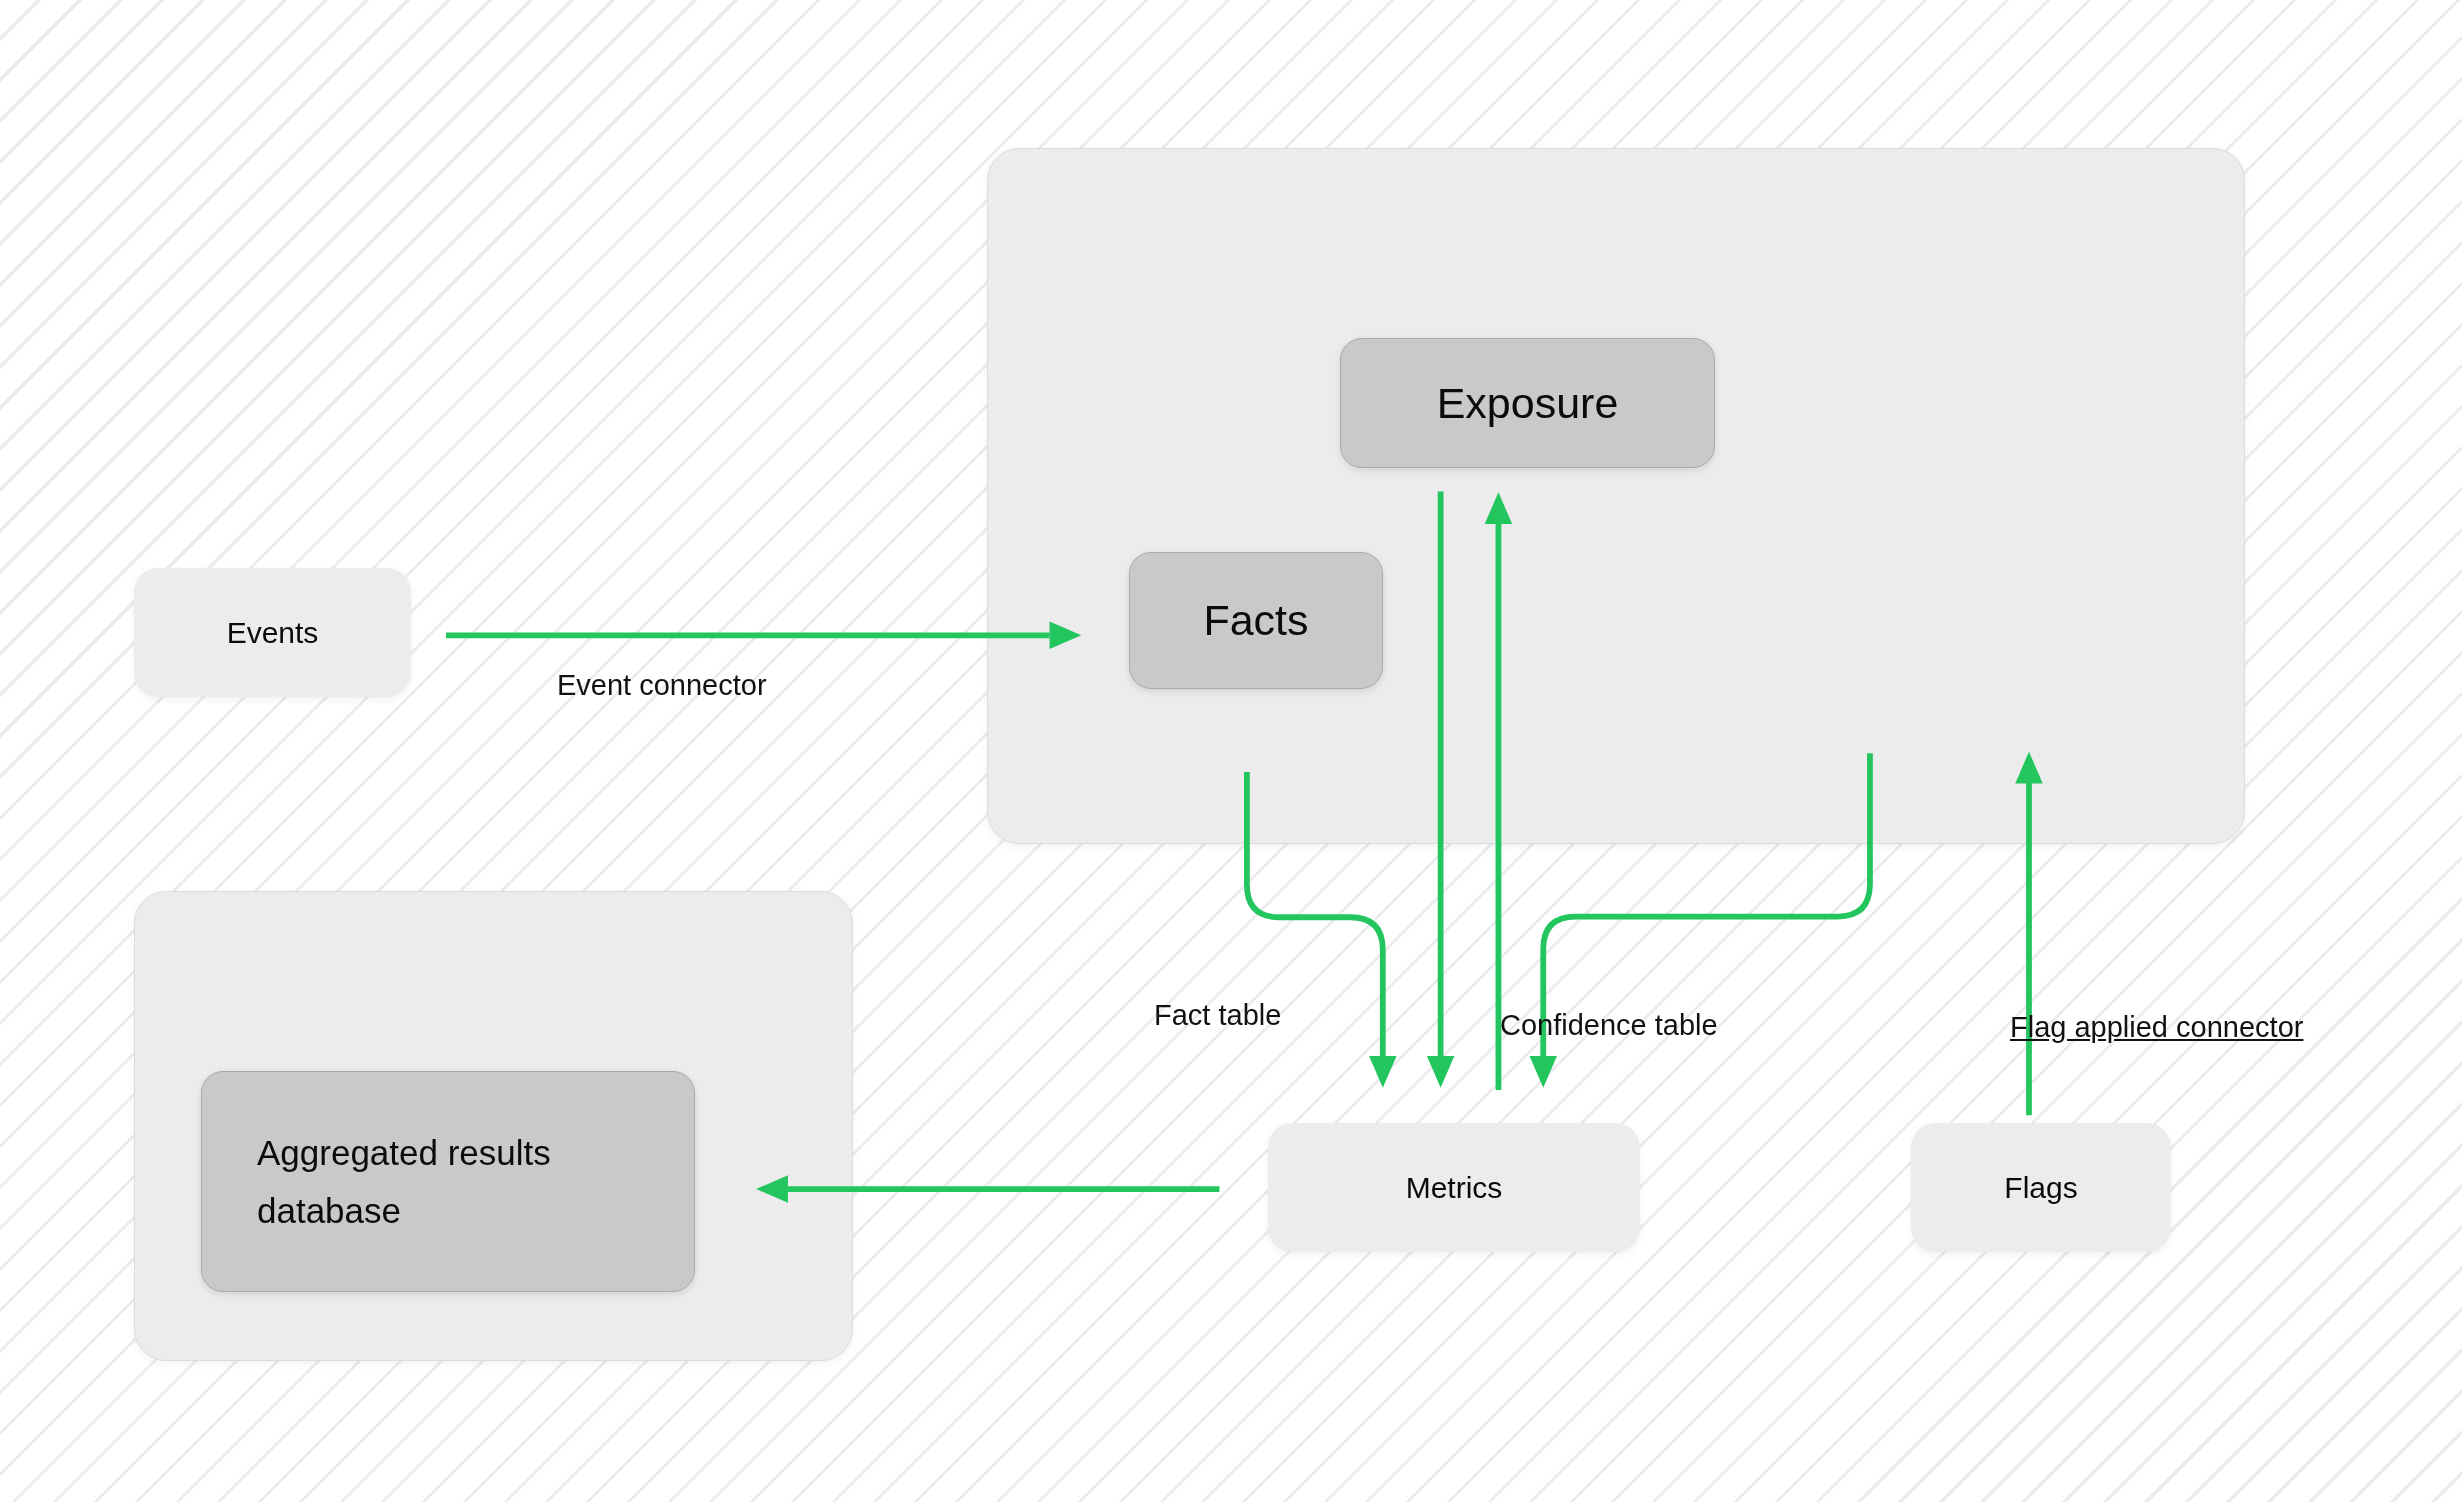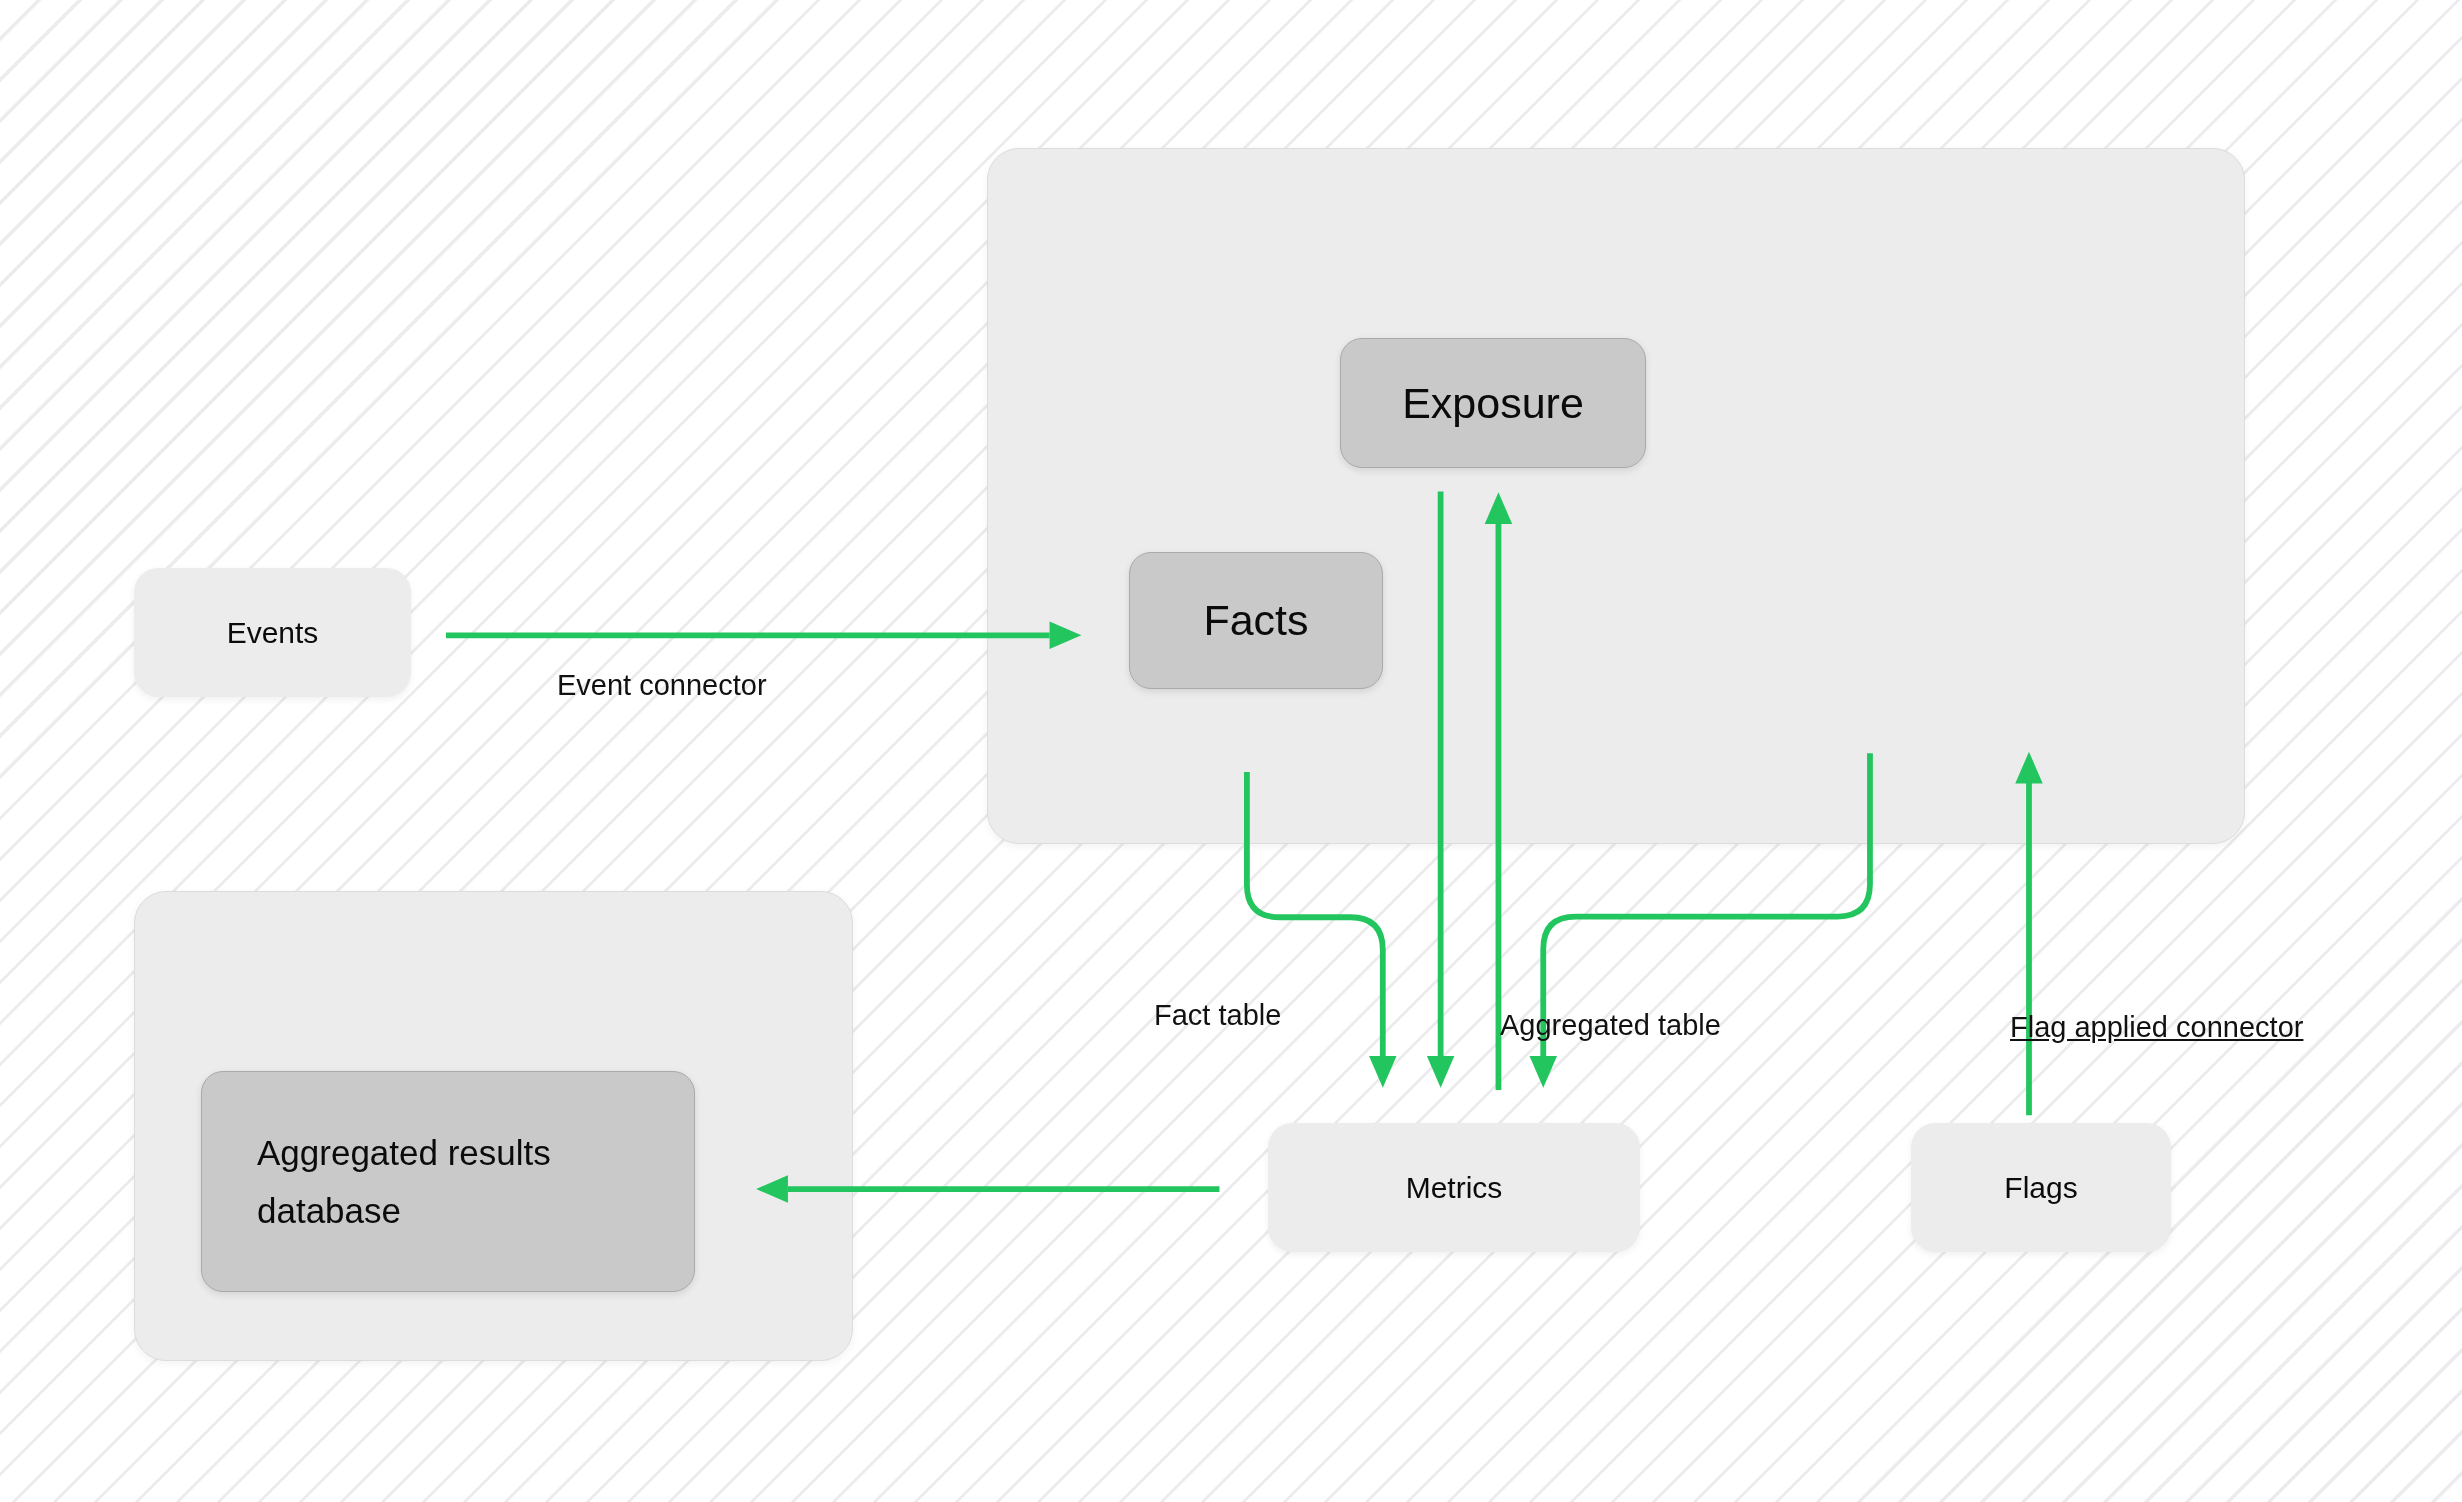--- a/index.html
+++ b/index.html
@@ -106,21 +106,21 @@
   #arrows polygon { fill: #22c55e; stroke: none; }
 </style>
 </head>
 <body>
 
 <div id="canvas">
 
   <div class="container" style="left:987px; top:148px; width:1258px; height:696px;"></div>
   <div class="container-title" style="left:1052px; top:208px;">Your Data Warehouse</div>
 
-  <div class="dark-box" style="left:1340px; top:338px; width:306px; height:130px;">
+  <div class="dark-box" style="left:1340px; top:338px; width:375px; height:130px;">
     <span>Exposure</span>
   </div>
 
   <div class="dark-box" style="left:1129px; top:552px; width:254px; height:137px;">
     <span>Facts</span>
   </div>
 
 
   <div class="light-box" style="left:134px; top:568px; width:277px; height:129px;">
     <span>Events</span>
@@ -138,21 +138,21 @@
   </div>
 
   <div class="light-box" style="left:1911px; top:1123px; width:260px; height:129px;">
     <span>Flags</span>
   </div>
 
   <div class="connector-label" style="left:557px; top:669px; width:434px;">Event connector</div>
 
   <div class="connector-label" style="left:1154px; top:999px; width:289px;">Fact table</div>
 
-  <div class="connector-label" style="left:1500px; top:1009px; width:361px;">Aggregated table</div>
+  <div class="connector-label" style="left:1500px; top:1009px; width:361px;">Confidence table</div>
 
   <div class="connector-label" style="left:2010px; top:1011px; width:361px;text-decoration:underline;">Flag applied connector</div>
 
   <svg id="arrows" viewBox="0 0 3406 2078">
 
     <g>
       <line x1="617" y1="879" x2="1452" y2="879"></line>
       <polygon points="1452,860 1452,898 1496,879"></polygon>
     </g>
 

